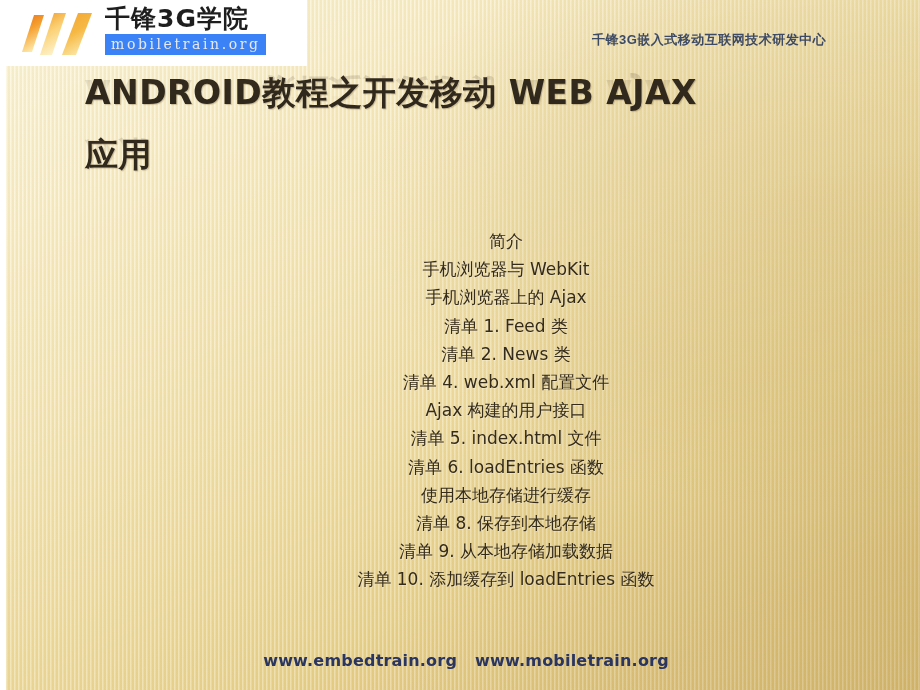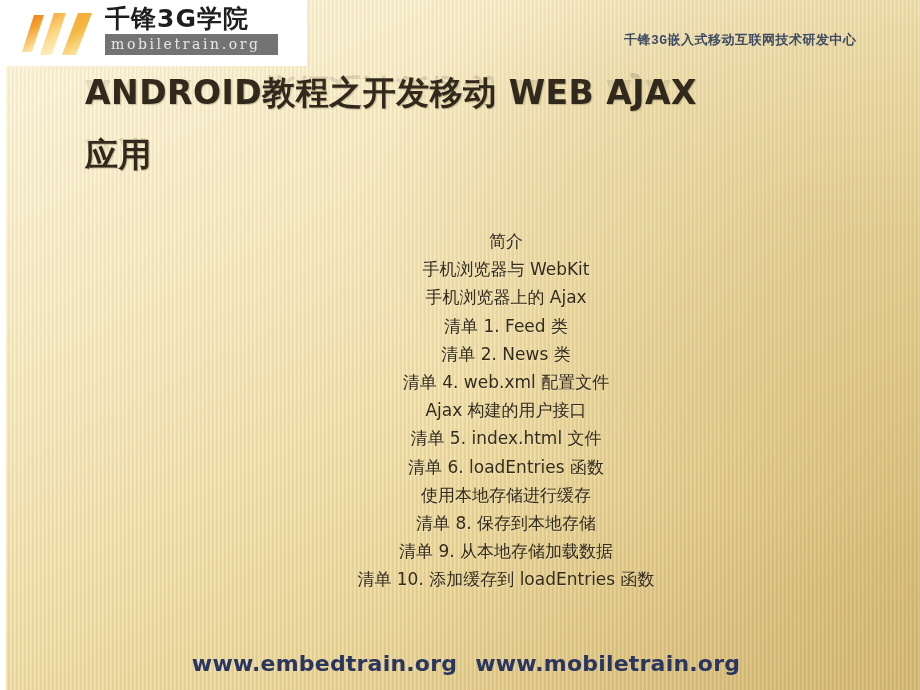--- a/index.html
+++ b/index.html
@@ -69,34 +69,34 @@
     font-weight: bold;
     font-size: 25px;
     line-height: 29px;
     letter-spacing: 1px;
     color: #1e1e1e;
     white-space: nowrap;
   }
   .logo-url {
     margin-top: 1px;
     display: inline-block;
-    background: #737373;
+    background: #3b82f6;
     color: #e8e8ea;
     font-family: "DejaVu Serif", "Liberation Serif", serif;
     font-size: 14px;
     line-height: 19px;
     letter-spacing: 2.6px;
-    padding: 1px 17px 1px 6px;
+    padding: 1px 5px 1px 6px;
     white-space: nowrap;
   }
   .header-cn {
     position: absolute;
-    left: 618px;
+    left: 586px;
     top: 31px;
-    font-family: Liberation Mono, monospace;
+    font-family: Liberation Sans, sans-serif;
     font-weight: bold;
     font-size: 13px;
     letter-spacing: 0.5px;
     color: #3d4a63;
     white-space: nowrap;
   }
 
   
   .title-block {
     position: absolute;
@@ -160,21 +160,21 @@
     position: absolute;
     left: 0;
     top: 651px;
     width: 920px;
     text-align: center;
   }
   .footer-links {
     display: inline-block;
     font-family: "DejaVu Sans", "Liberation Sans", sans-serif;
     font-weight: bold;
-    font-size: 22px;
+    font-size: 16px;
     letter-spacing: 0.2px;
     color: #2a3560;
     white-space: nowrap;
   }
   .footer-links .gap {
     display: inline-block;
     width: 18px;
   }
 </style>
 </head>

